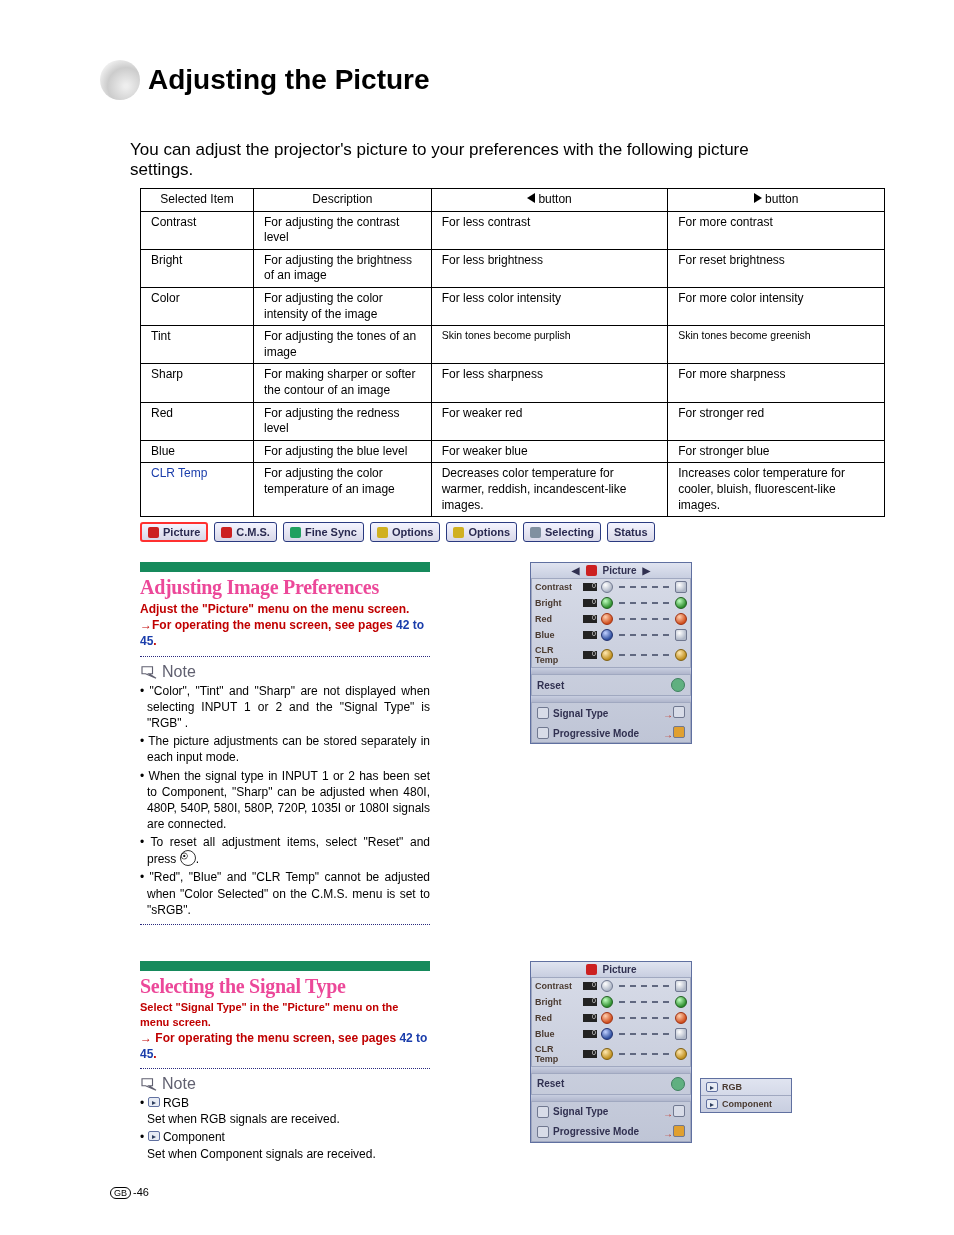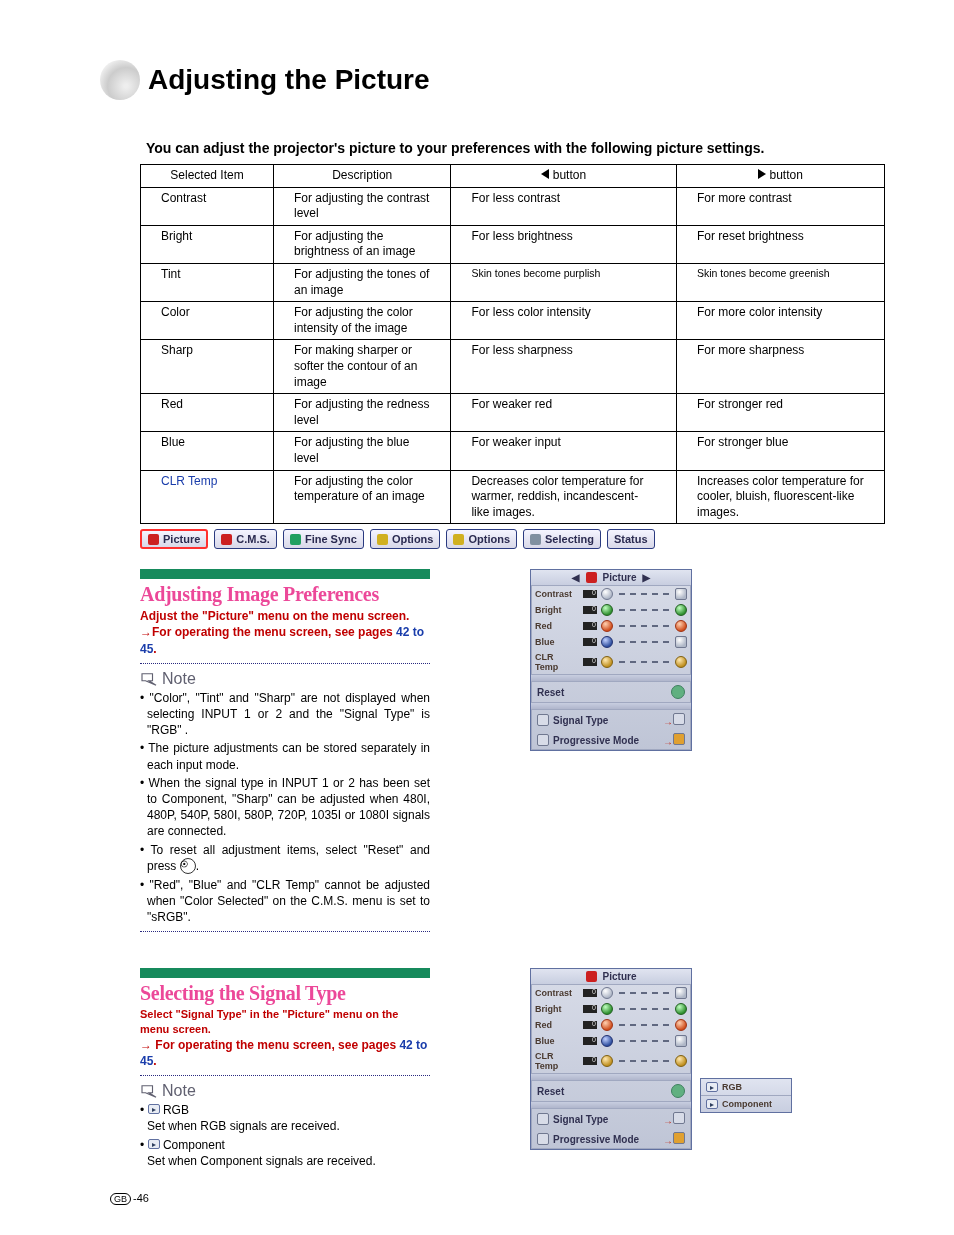--- a/index.html
+++ b/index.html
@@ -16,29 +16,29 @@
     box-sizing: border-box;
     position: relative;
   }
   .title-row { display: flex; align-items: center; margin-bottom: 40px; margin-left: -10px;}
   .title-bullet {
     width: 40px; height: 40px; border-radius: 50%;
     background: radial-gradient(circle at 65% 65%, #eee 5%, #ccc 50%, #fff 90%);
     margin-right: 8px; flex: 0 0 auto;
   }
   h1 { font-size: 28px; font-weight: bold; margin: 0; }
-  .intro { font-weight: bold; font-size: 14px; margin-bottom: 8px; margin-left: 36px;}
+  .intro { font-weight: normal; font-size: 17px; margin-bottom: 8px; margin-left: 20px;}
   table.desc {
     border-collapse: collapse;
     width: 745px;
     margin-left: 30px;
   }
   table.desc th, table.desc td {
     border: 0.5px solid #000;
-    padding: 3px 20px;
+    padding: 3px 10px;
     font-size: 12px;
     text-align: left;
     vertical-align: top;
     line-height: 1.3;
   }
   table.desc th { font-weight: normal; text-align: center; }
   table.desc td:first-child { width: 92px; }
   .link { color: #1a3dab; }
   .tabbar {
     margin: 5px 0 20px 30px;
@@ -177,47 +177,47 @@
           <td>For less contrast</td>
           <td>For more contrast</td>
         </tr>
     <tr>
           <td>Bright</td>
           <td>For adjusting the brightness of an image</td>
           <td>For less brightness</td>
           <td>For reset brightness</td>
         </tr>
     <tr>
+          <td>Color</td>
+          <td>For adjusting the color intensity of the image</td>
+          <td>For less color intensity</td>
+          <td>For more color intensity</td>
+        </tr>
+    <tr>
           <td>Tint</td>
           <td>For adjusting the tones of an image</td>
           <td style="font-size:10.5px;">Skin tones become purplish</td>
           <td style="font-size:10.5px;">Skin tones become greenish</td>
         </tr>
     <tr>
-          <td>Color</td>
-          <td>For adjusting the color intensity of the image</td>
-          <td>For less color intensity</td>
-          <td>For more color intensity</td>
-        </tr>
-    <tr>
           <td>Sharp</td>
           <td>For making sharper or softer the contour of an image</td>
           <td>For less sharpness</td>
           <td>For more sharpness</td>
         </tr>
     <tr>
           <td>Red</td>
           <td>For adjusting the redness level</td>
           <td>For weaker red</td>
           <td>For stronger red</td>
         </tr>
     <tr>
           <td>Blue</td>
           <td>For adjusting the blue level</td>
-          <td>For weaker input</td>
+          <td>For weaker blue</td>
           <td>For stronger blue</td>
         </tr>
     <tr>
           <td class="link">CLR Temp</td>
           <td>For adjusting the color temperature of an image</td>
           <td>Decreases color temperature for warmer, reddish, incandescent-like images.</td>
           <td>Increases color temperature for cooler, bluish, fluorescent-like images.</td>
         </tr>
   </tbody>
     </table>

